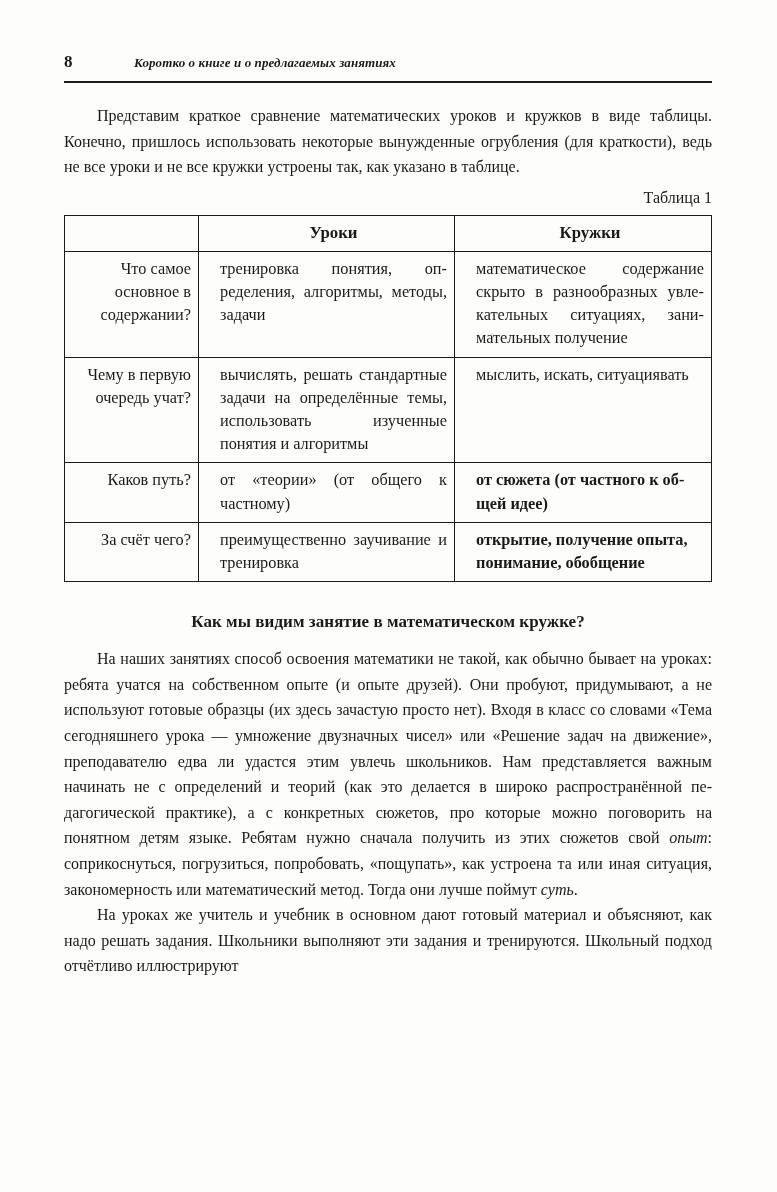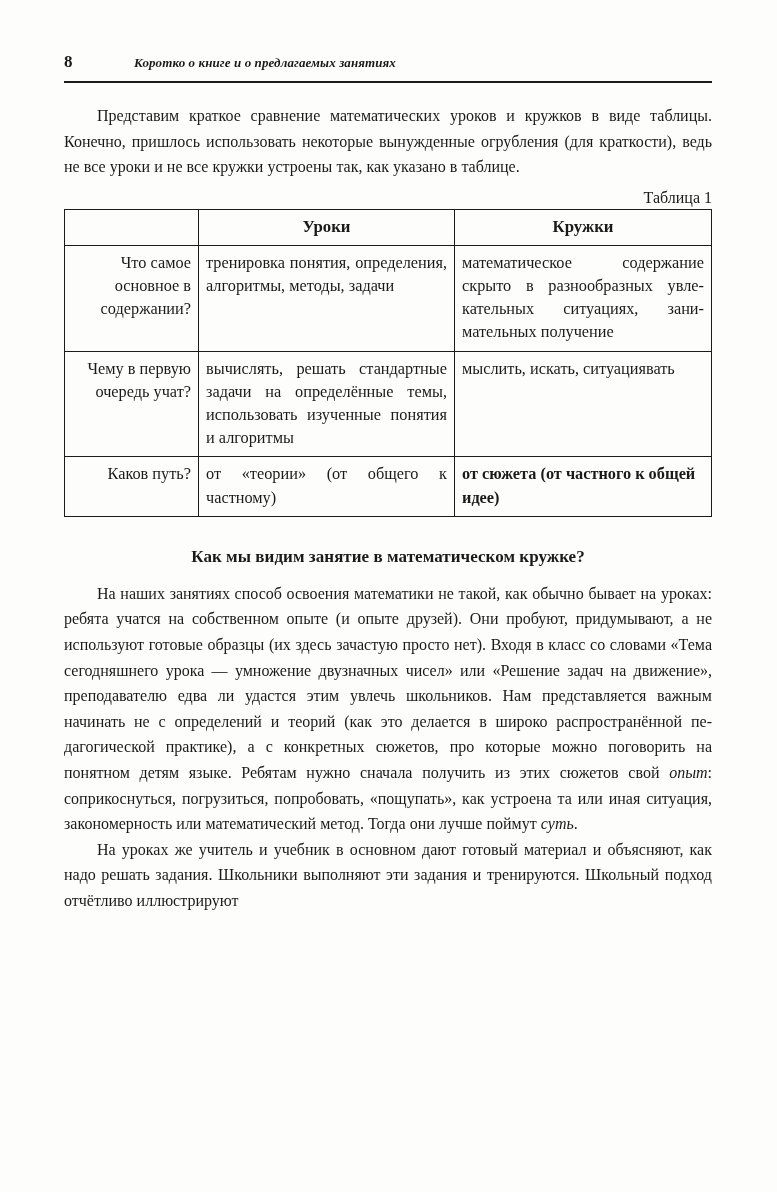--- a/index.html
+++ b/index.html
@@ -67,35 +67,35 @@
     hyphens: manual;
     word-spacing: .1px;
   }
   .para.first { margin-top: 20px; }
   .para i { }
 
   .tablabel {
     font-size: 16px;
     text-align: right;
     margin-top: 9px;
-    margin-bottom: 2px;
+    margin-bottom: 8px;
   }
 
   
   table.cmp {
     border-collapse: collapse;
     width: 647px;
     table-layout: fixed;
     font-size: 16.3px;
     line-height: 23.2px;
   }
   table.cmp td, table.cmp th {
     border: 1.6px solid #1b1b1b;
     vertical-align: top;
-    padding: 5px 7px 7px 7px;
+    padding: 5px 7px 7px 21px;
     font-weight: 400;
   }
   table.cmp col.c1 { width: 134px; }
   table.cmp col.c2 { width: 256px; }
   table.cmp col.c3 { width: 257px; }
 
   table.cmp thead th {
     text-align: center;
     font-weight: 700;
     font-size: 16.8px;
@@ -164,20 +164,25 @@
         <tr>
           <td class="qcol">Чему в первую очередь учат?</td>
           <td class="jcol">вычислять, решать стан­дартные задачи на опреде­лённые темы, использовать изученные понятия и алго­ритмы</td>
           <td class="jcol">мыслить, искать, ситуация­вать</td>
         </tr>
         <tr>
           <td class="qcol">Каков путь?</td>
           <td class="jcol">от «теории» (от общего к частному)</td>
           <td class="jcol nj">от сюжета (от частного к об­щей идее)</td>
         </tr>
+        <tr>
+          <td class="qcol">За счёт чего?</td>
+          <td class="jcol">преимущественно заучива­ние и тренировка</td>
+          <td class="jcol nj">открытие, получение опыта, понимание, обобщение</td>
+        </tr>
       </tbody>
     </table>
 
     <h2 class="subhead">Как мы видим занятие в математическом кружке?</h2>
 
     <p class="para"><span>На наших занятиях способ освоения математики не такой, как обычно бывает на уроках: ребята учатся на собственном опыте (и опыте друзей). Они пробуют, придумывают, а не используют го­товые образцы (их здесь зачастую просто нет). Входя в класс со сло­вами «Тема сегодняшнего урока — умножение двузначных чисел» или «Решение задач на движение», преподавателю едва ли удастся этим увлечь школьников. Нам представляется важным начинать не с опре­делений и теорий (как это делается в широко распространённой пе­дагогической практике), а с конкретных сюжетов, про которые мож­но поговорить на понятном детям языке. Ребятам нужно сначала получить из этих сюжетов свой </span><i>опыт</i><span>: соприкоснуться, погрузиться, попробовать, «пощупать», как устроена та или иная ситуация, законо­мерность или математический метод. Тогда они лучше поймут </span><i>суть</i><span>.</span></p>
 
     <p class="para">На уроках же учитель и учебник в основном дают готовый матери­ал и объясняют, как надо решать задания. Школьники выполняют эти задания и тренируются. Школьный подход отчётливо иллюстрируют</p>
 
   </div>

